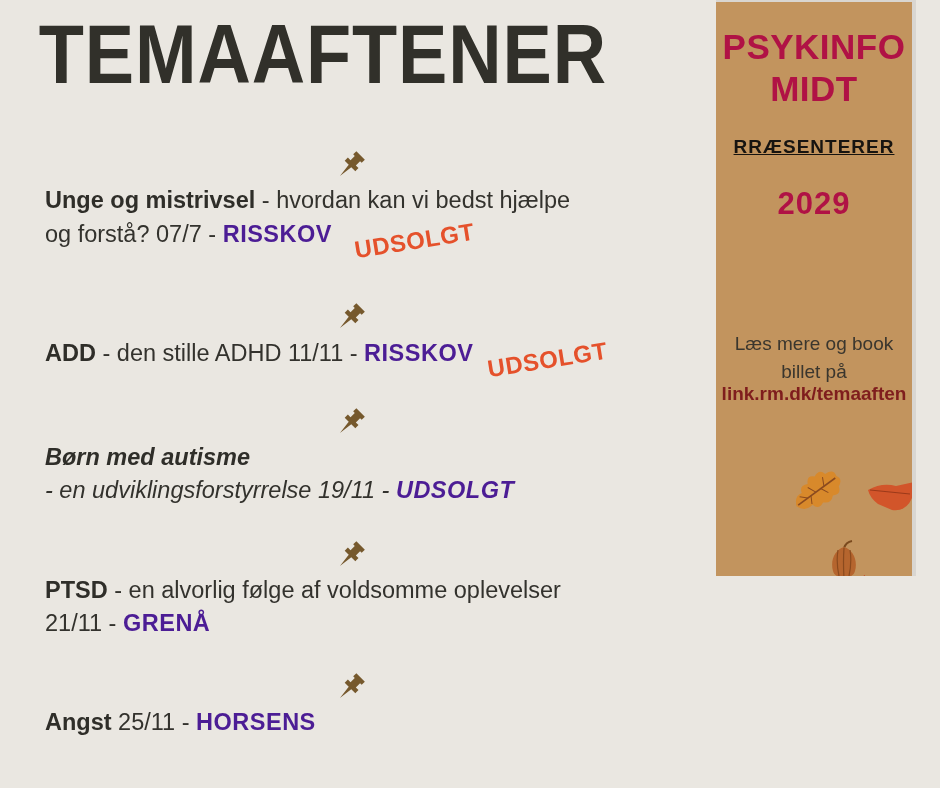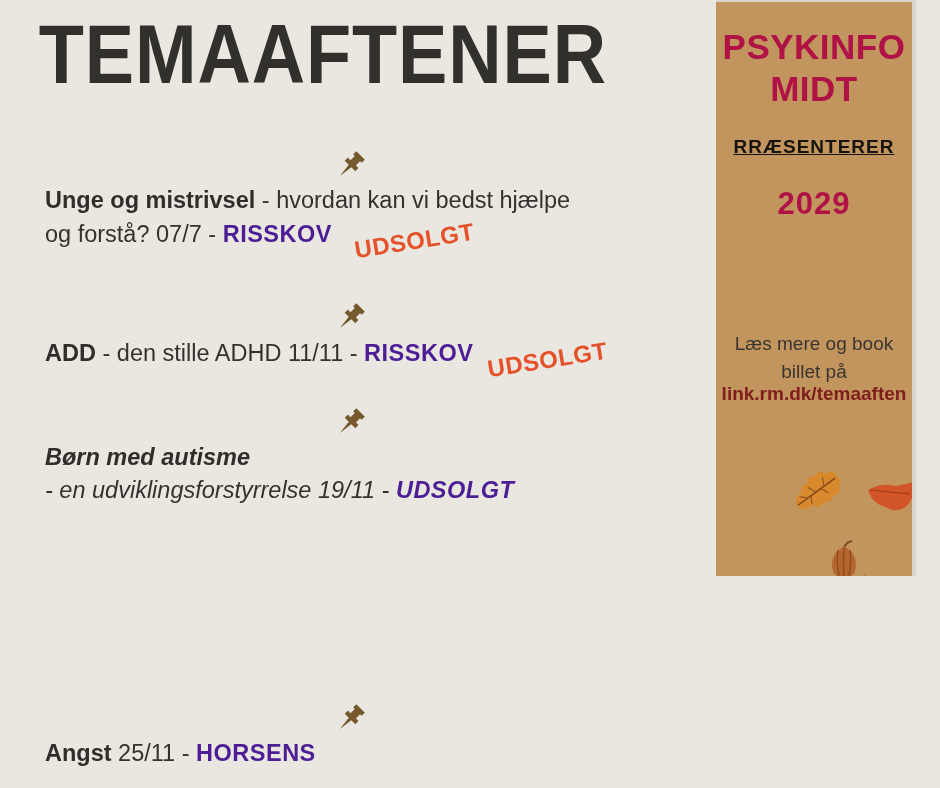--- a/index.html
+++ b/index.html
@@ -44,21 +44,21 @@
     color: #e5512b;
     transform: rotate(-9deg);
     position: relative; top: 7px;
     margin-left: 22px;
     letter-spacing: .5px;
   }
   .ev1 { top: 148px; }
   .ev2 { top: 300px; }
   .ev3 { top: 405px; font-style: italic; }
   .ev4 { top: 538px; }
-  .ev5 { top: 670px; margin-top: 31px; }
+  .ev5 { top: 670px; }
   
   .sidebar {
     position: absolute; left: 716px; top: 0; width: 200px; height: 576px;
     background: #c2945e;
     border-right: 4px solid #d9d6d1;
     border-top: 2px solid #d9d6d1;
     overflow: hidden;
   }
   .sb-text { position:absolute; width: 196px; text-align:center; }
   .brand {
@@ -126,20 +126,31 @@
         <g transform="rotate(45 12 12)" fill="#76592d">
           <path d="M8 2 H16 V5 H14.5 V9 H17 V12 H13.2 L12 21.5 L10.8 12 H7 V9 H9.5 V5 H8 Z"></path>
         </g>
       </svg>
       <div class="event-text">
         <span class="b">Børn med autisme</span><br>
         <span>- en udviklingsforstyrrelse 19/11 - </span><span class="loc">UDSOLGT</span>
       </div>
     </div>
 
+    <div class="event ev4">
+      <svg class="pin" viewBox="0 0 24 24">
+        <g transform="rotate(45 12 12)" fill="#76592d">
+          <path d="M8 2 H16 V5 H14.5 V9 H17 V12 H13.2 L12 21.5 L10.8 12 H7 V9 H9.5 V5 H8 Z"></path>
+        </g>
+      </svg>
+      <div class="event-text">
+        <span class="b">PTSD</span><span> - en alvorlig følge af voldsomme oplevelser</span><br>
+        <span>21/11 - </span><span class="loc">GRENÅ</span>
+      </div>
+    </div>
 
     <div class="event ev5">
       <svg class="pin" viewBox="0 0 24 24">
         <g transform="rotate(45 12 12)" fill="#76592d">
           <path d="M8 2 H16 V5 H14.5 V9 H17 V12 H13.2 L12 21.5 L10.8 12 H7 V9 H9.5 V5 H8 Z"></path>
         </g>
       </svg>
       <div class="event-text">
         <span class="b">Angst</span><span> 25/11 - </span><span class="loc">HORSENS</span>
       </div>

